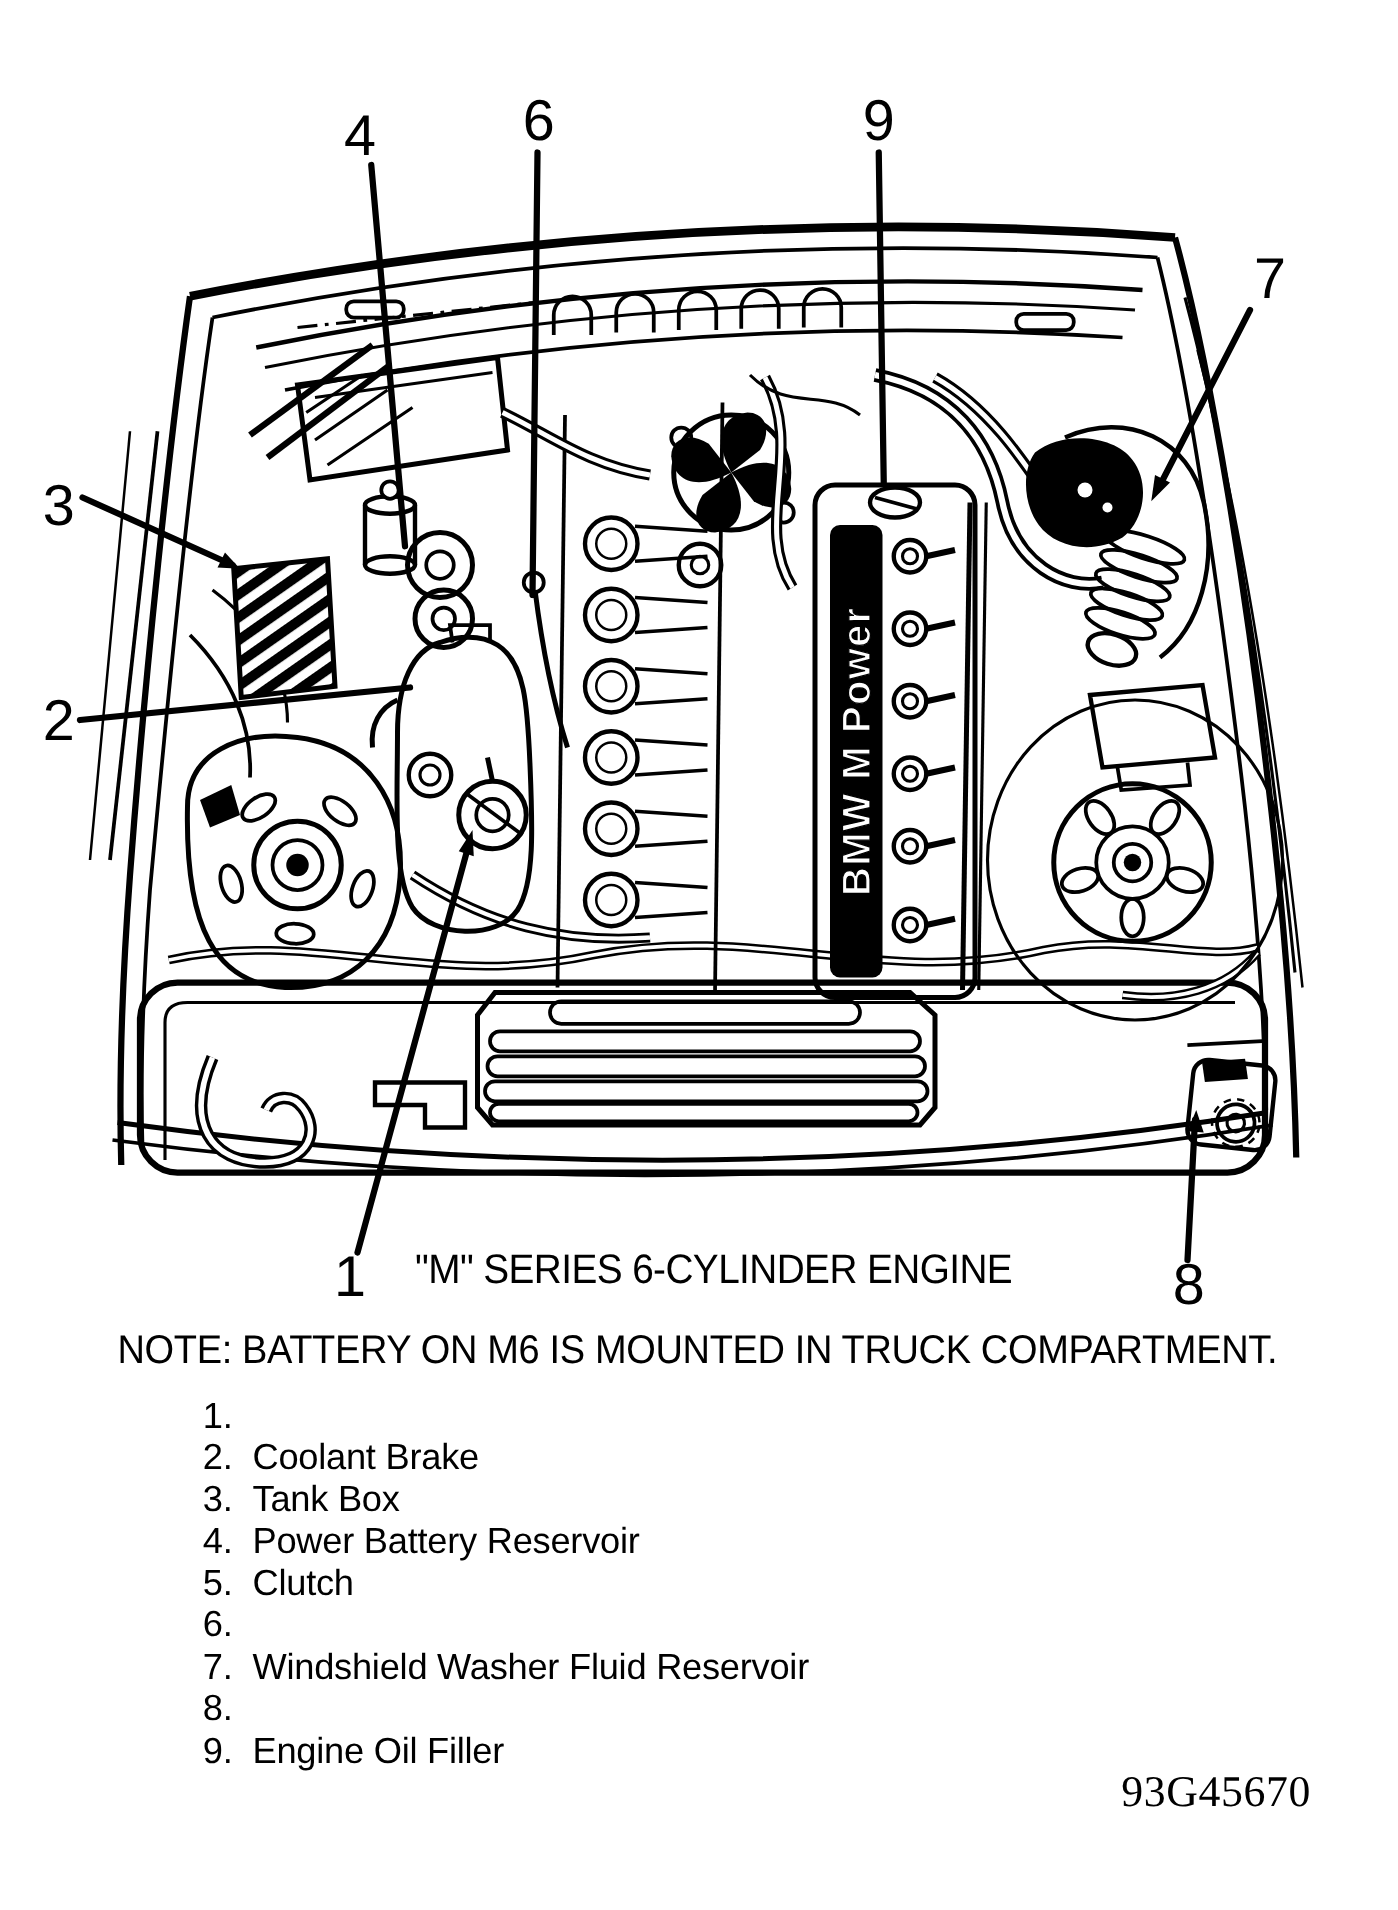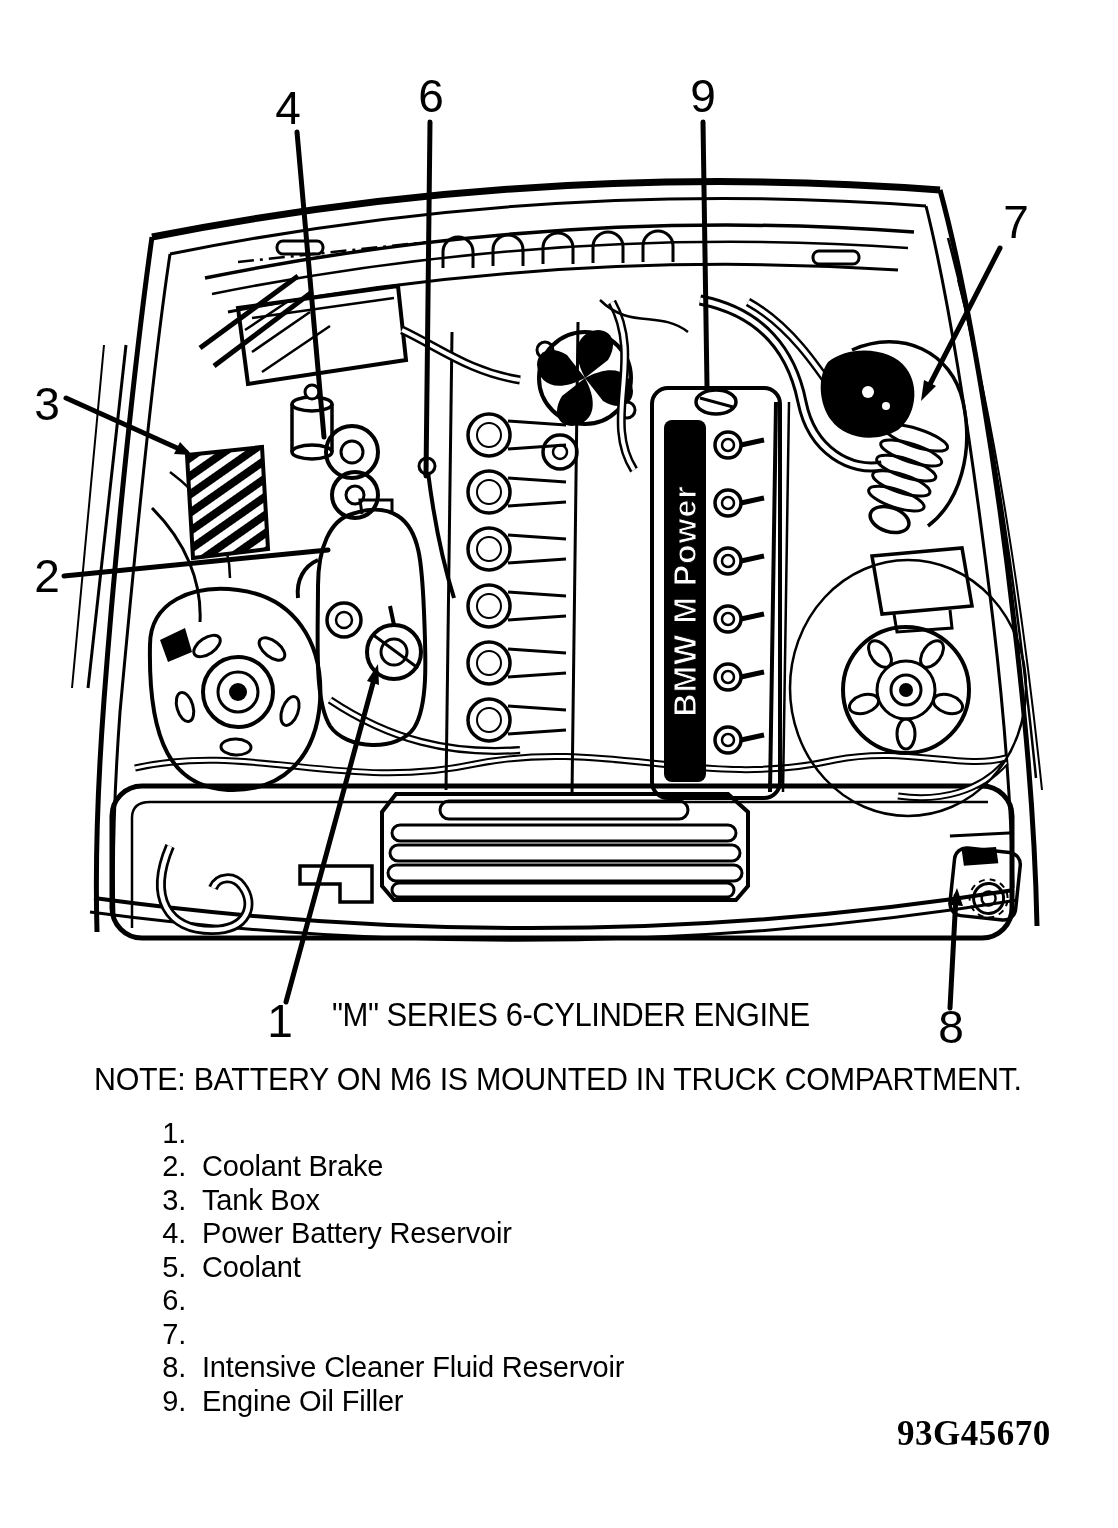--- a/index.html
+++ b/index.html
@@ -27,21 +27,21 @@
     position:absolute;left:128px;top:1117px;
     margin:0;padding:0;list-style:none;
   }
   .legend li{
     display:flex;line-height:33.45px;font-size:29px;letter-spacing:-.2px;
   }
   .legend .num{display:inline-block;width:58px;text-align:right;margin-right:16px;flex:none;}
   .legend .lbl{white-space:nowrap;}
   .fig-code{
     position:absolute;left:897px;top:1414px;
-    font-family:"Liberation Serif",serif;font-weight:bold;
+    font-family:"Liberation Serif",serif;font-weight:normal;
     font-size:35px;letter-spacing:.5px;white-space:nowrap;
   }
 </style>
 </head>
 <body>
 
 <div class="page">
 
   <svg class="diagram" width="1118" height="1060" viewBox="0 0 1118 1060" xmlns="http://www.w3.org/2000/svg">
 
@@ -315,31 +315,31 @@
     <li>
       <span class="num">3.</span>
       <span class="lbl">Tank Box</span>
     </li>
     <li>
       <span class="num">4.</span>
       <span class="lbl">Power Battery Reservoir</span>
     </li>
     <li>
       <span class="num">5.</span>
-      <span class="lbl">Coolant</span>
+      <span class="lbl">Clutch</span>
     </li>
     <li>
       <span class="num">6.</span>
     </li>
     <li>
       <span class="num">7.</span>
+      <span class="lbl">Windshield Washer Fluid Reservoir</span>
     </li>
     <li>
       <span class="num">8.</span>
-      <span class="lbl">Intensive Cleaner Fluid Reservoir</span>
     </li>
     <li>
       <span class="num">9.</span>
       <span class="lbl">Engine Oil Filler</span>
     </li>
   </ol>
 
   <div class="fig-code">93G45670</div>
 
 </div>

